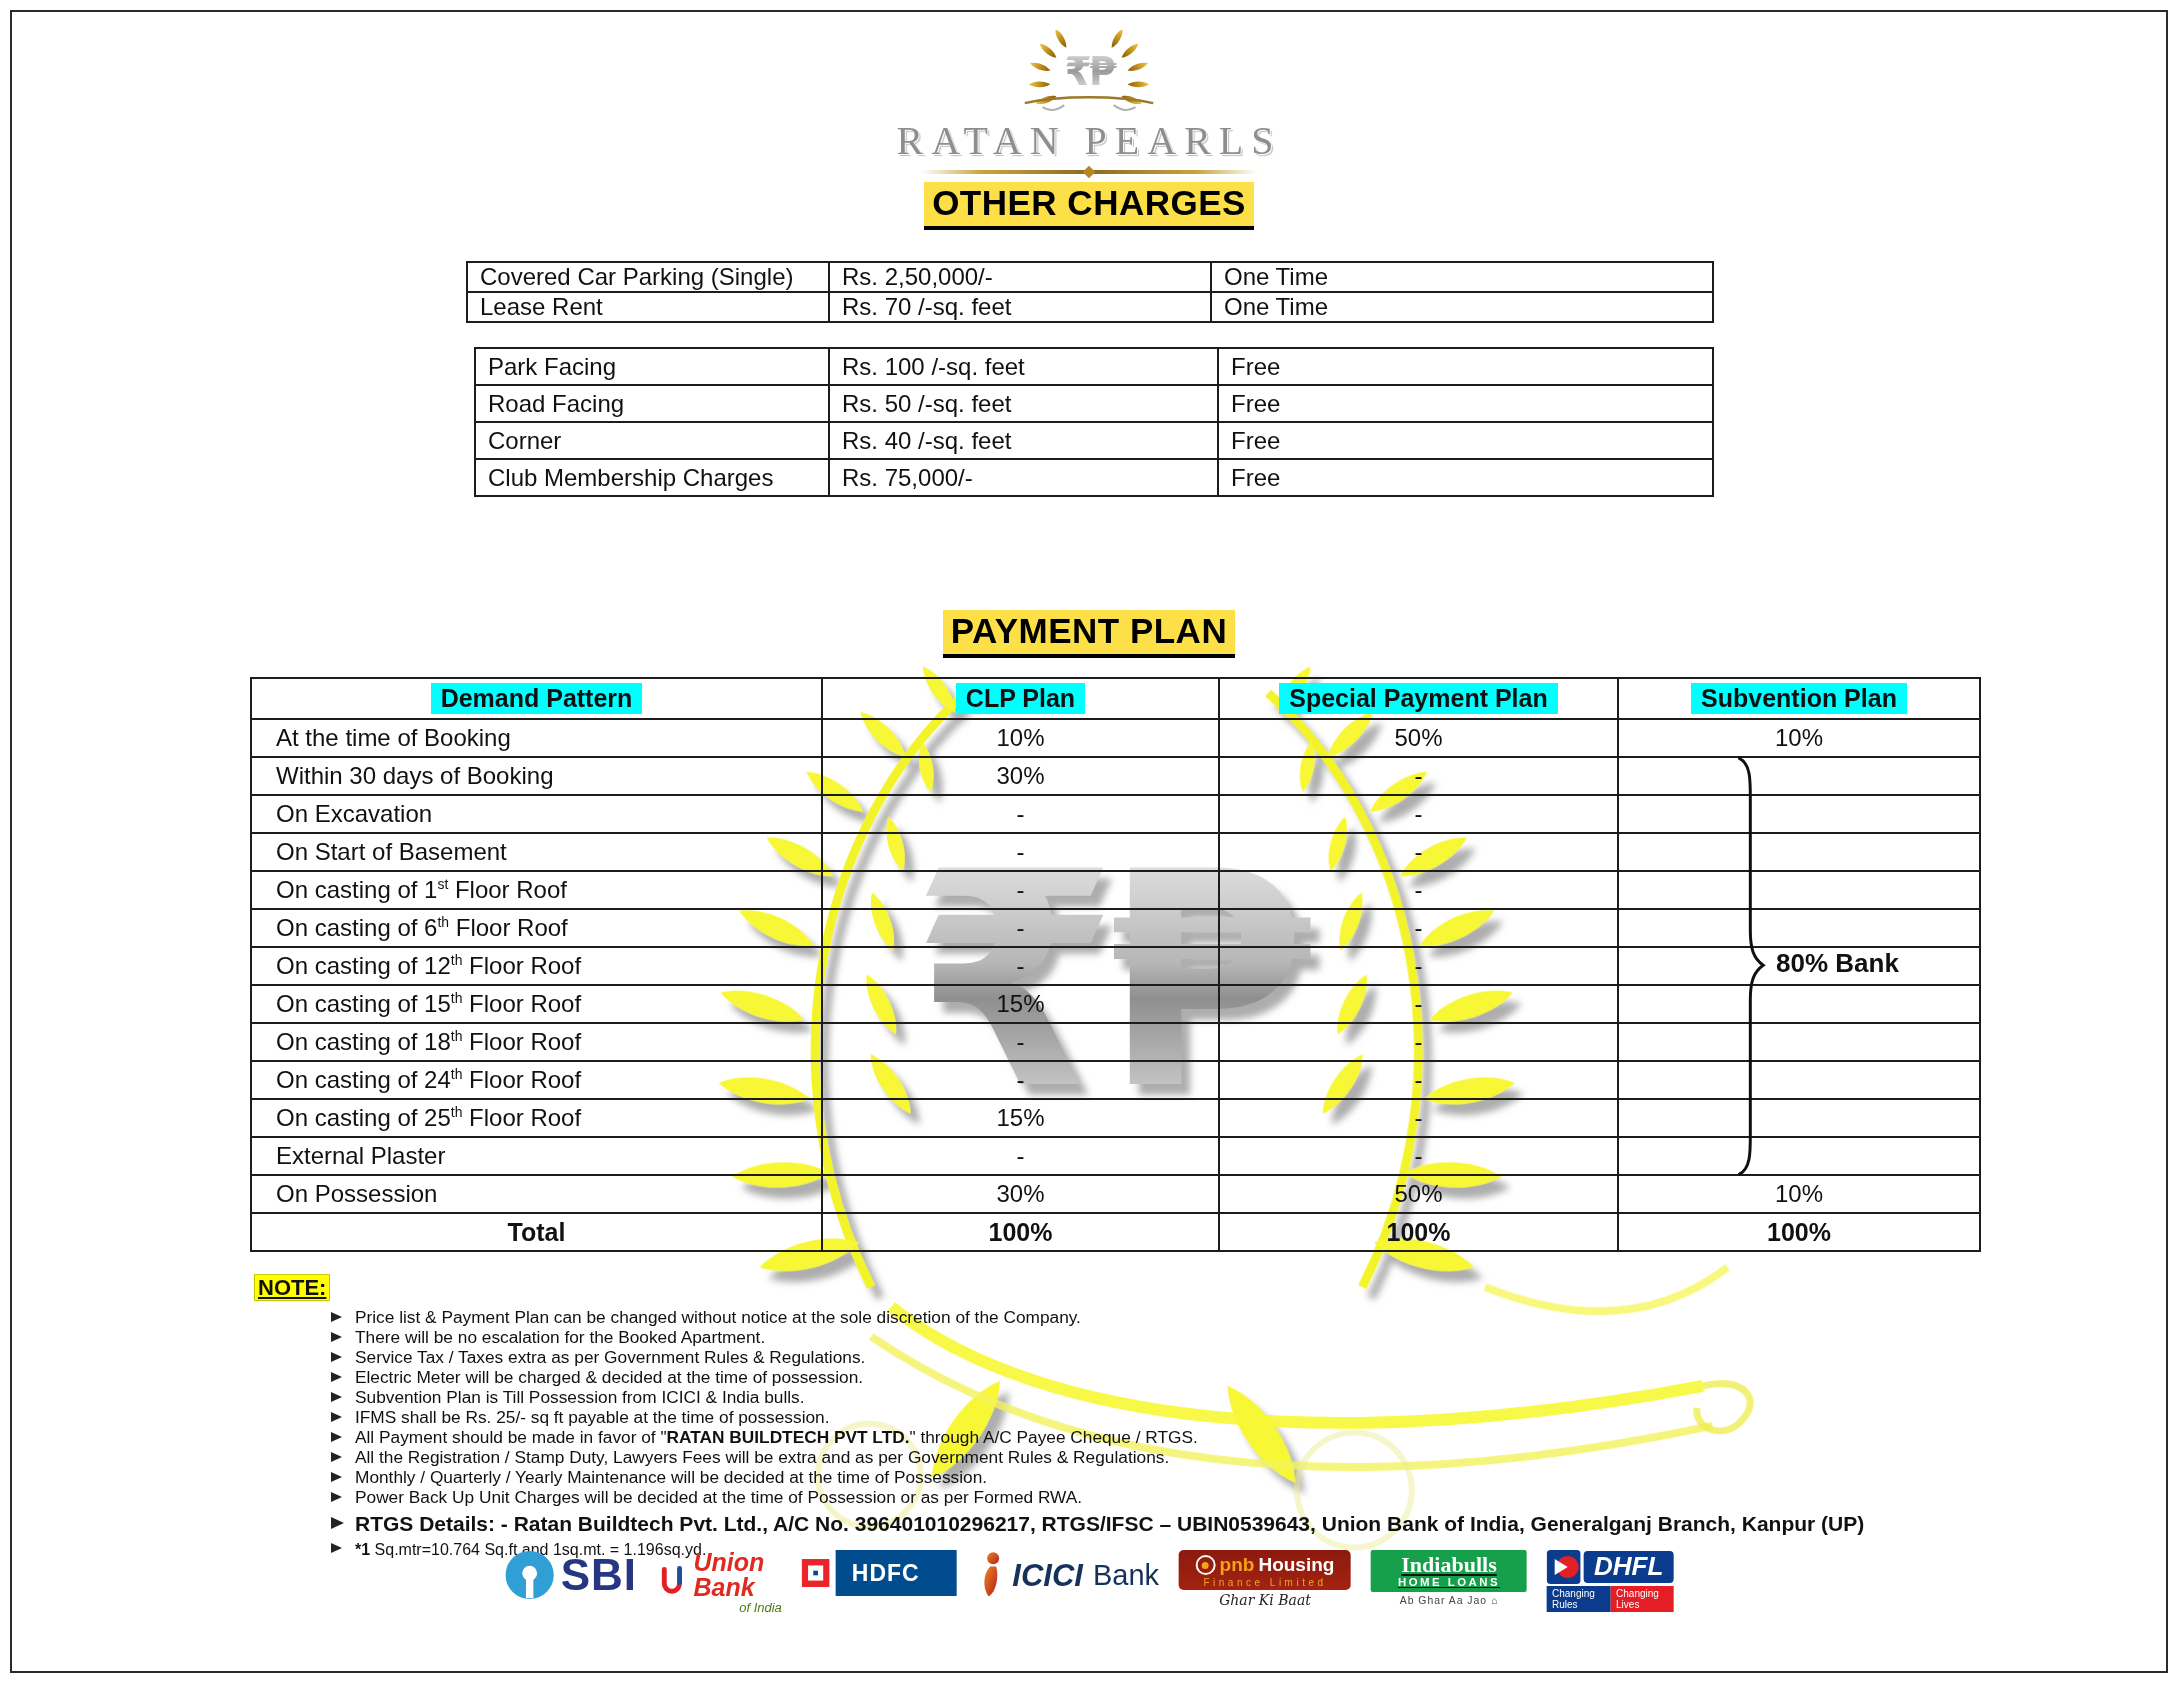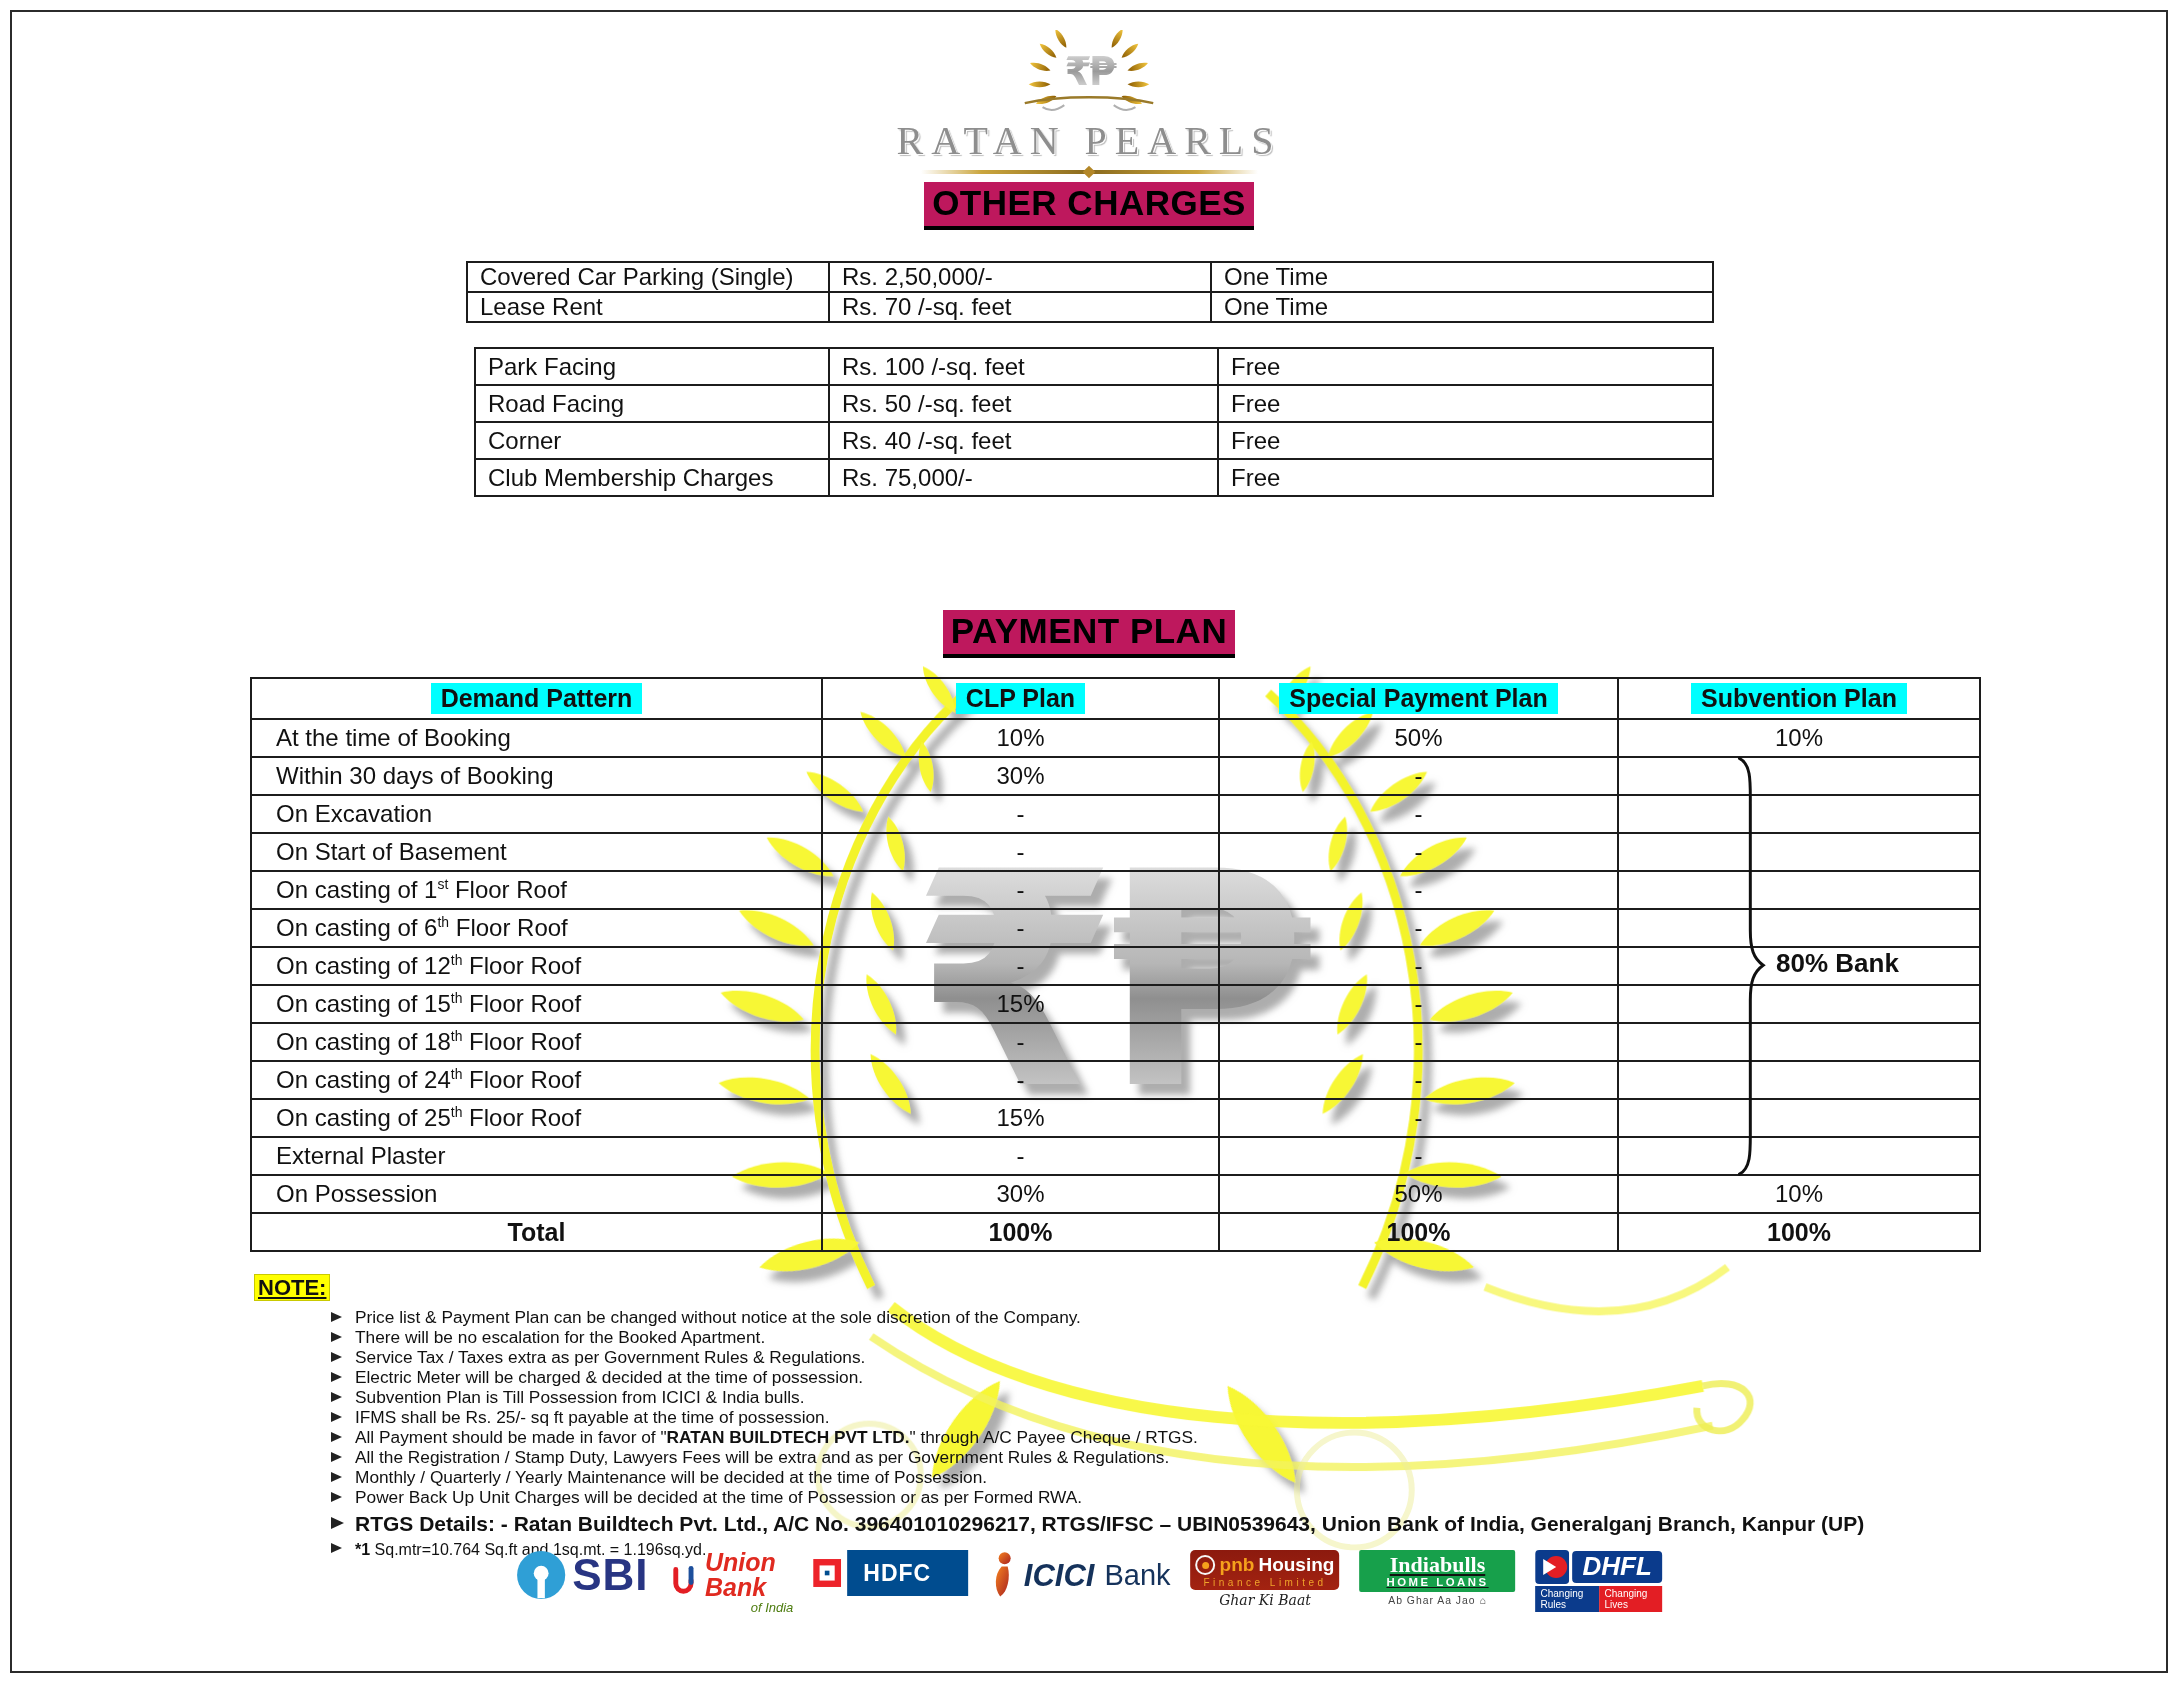--- a/index.html
+++ b/index.html
@@ -18,21 +18,21 @@
     color:#8e8e8e; text-shadow:1px 1px 0 #fdfdfd, 2px 2px 1px #bdbdbd; white-space:nowrap; margin-top:2px;
   }
   .brand-rule{position:relative; width:337px; height:4px; margin:6px auto 0;
     background:linear-gradient(90deg, rgba(202,165,61,0) 0%, #caa53d 18%, #8a6a1d 50%, #caa53d 82%, rgba(202,165,61,0) 100%);}
   .brand-rule::after{content:""; position:absolute; left:50%; top:50%; width:9px; height:9px;
     transform:translate(-50%,-50%) rotate(45deg); background:#b38728;}
 
   
   .sec-head{position:absolute; left:0; width:100%; text-align:center; z-index:2;}
   .sec-head span{
-    display:inline-block; background:#be185d; color:#000; font-weight:bold; font-size:35px;
+    display:inline-block; background:#fde047; color:#000; font-weight:bold; font-size:35px;
     padding:1px 8px 3px; border-bottom:4px solid #000; letter-spacing:0.5px;
   }
   #head-other{top:182px;}
   #head-payment{top:610px;}
 
   
   table{border-collapse:collapse; table-layout:fixed; background:transparent;}
   .charges{position:absolute; z-index:2; font-size:24px;}
   .charges td{border:2px solid #1c1c1c; padding:0 12px; background:#fff; white-space:nowrap; overflow:hidden;}
   #charges1{left:466px; top:261px; width:1246px;}
@@ -78,21 +78,21 @@
 
   .sbi-text{font-size:44px; font-weight:bold; color:#283583; letter-spacing:1px; line-height:1;}
   .ub-name{font-size:25px; font-weight:bold; font-style:italic; color:#e02a20; line-height:1;}
   .ub-sub{font-size:13px; color:#4d7c0f; align-self:flex-end; font-style:italic;}
   .hdfc-box{background:#004c8f; color:#fff; font-weight:bold; font-size:23px; letter-spacing:1px;
     height:46px; line-height:46px; padding:0 16px;}
   .icici-name{font-size:31px; font-weight:bold; font-style:italic; color:#15325b; line-height:1;}
   .icici-suffix{font-size:29px; color:#15325b; line-height:1; margin-left:4px;}
 
   .pnb{display:flex; flex-direction:column; align-items:center;}
-  .pnb-box{width:149px; background:linear-gradient(#8c1a0e,#a32311); border-radius:5px; padding:4px 0 2px; text-align:center;}
+  .pnb-box{width:172px; background:linear-gradient(#8c1a0e,#a32311); border-radius:5px; padding:4px 0 2px; text-align:center;}
   .pnb-row{display:flex; align-items:center; justify-content:center; gap:4px;}
   .pnb-ring{width:16px; height:16px; border:2px solid #f7f7f7; border-radius:50%; display:inline-flex; align-items:center; justify-content:center;}
   .pnb-ring i{width:7px; height:7px; background:#f5a11c; border-radius:50%;}
   .pnb-name{color:#f5a11c; font-weight:bold; font-size:19px;}
   .pnb-suffix{color:#fff; font-weight:bold; font-size:19px;}
   .pnb-fin{color:#f0a32a; font-size:10px; letter-spacing:3.5px; margin-top:1px;}
   .pnb-tag{font-family:"DejaVu Serif", serif; font-style:italic; font-size:14px; color:#222; margin-top:2px;}
 
   .ib{display:flex; flex-direction:column; align-items:center;}
   .ib-box{width:156px; background:#17a04b; text-align:center; padding:3px 0 4px; border-radius:2px;text-decoration:underline;}

